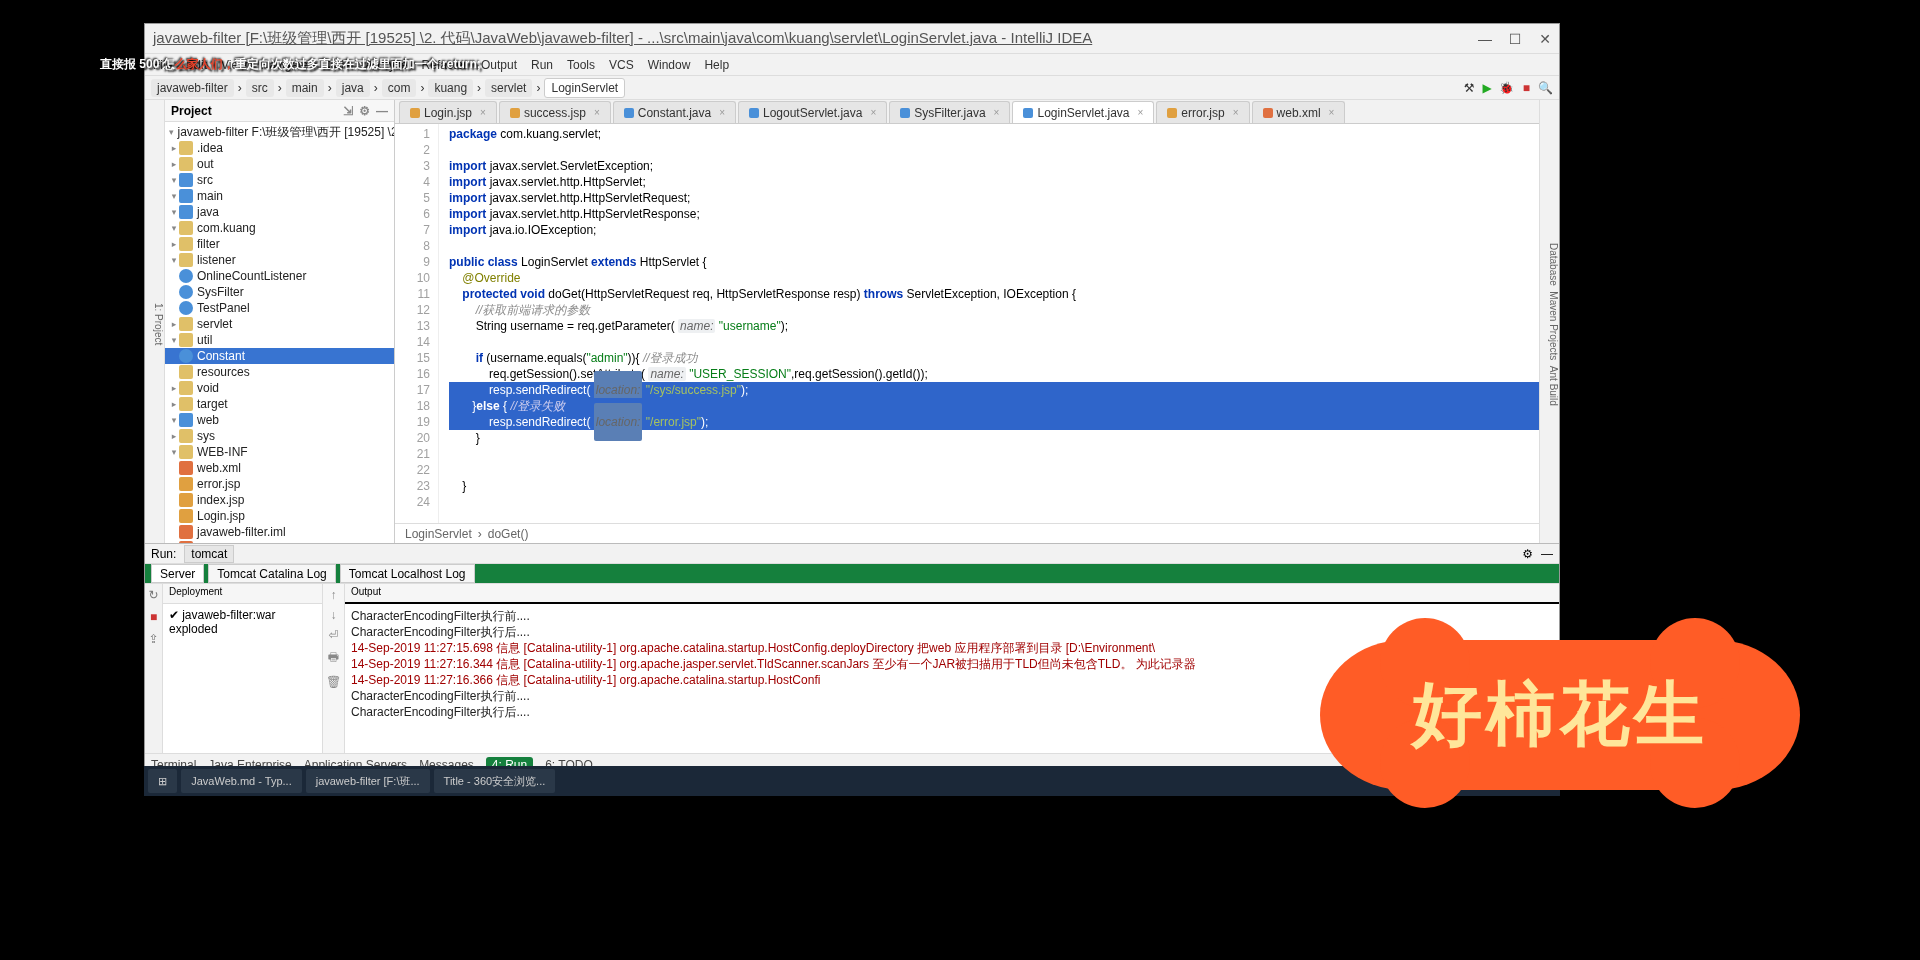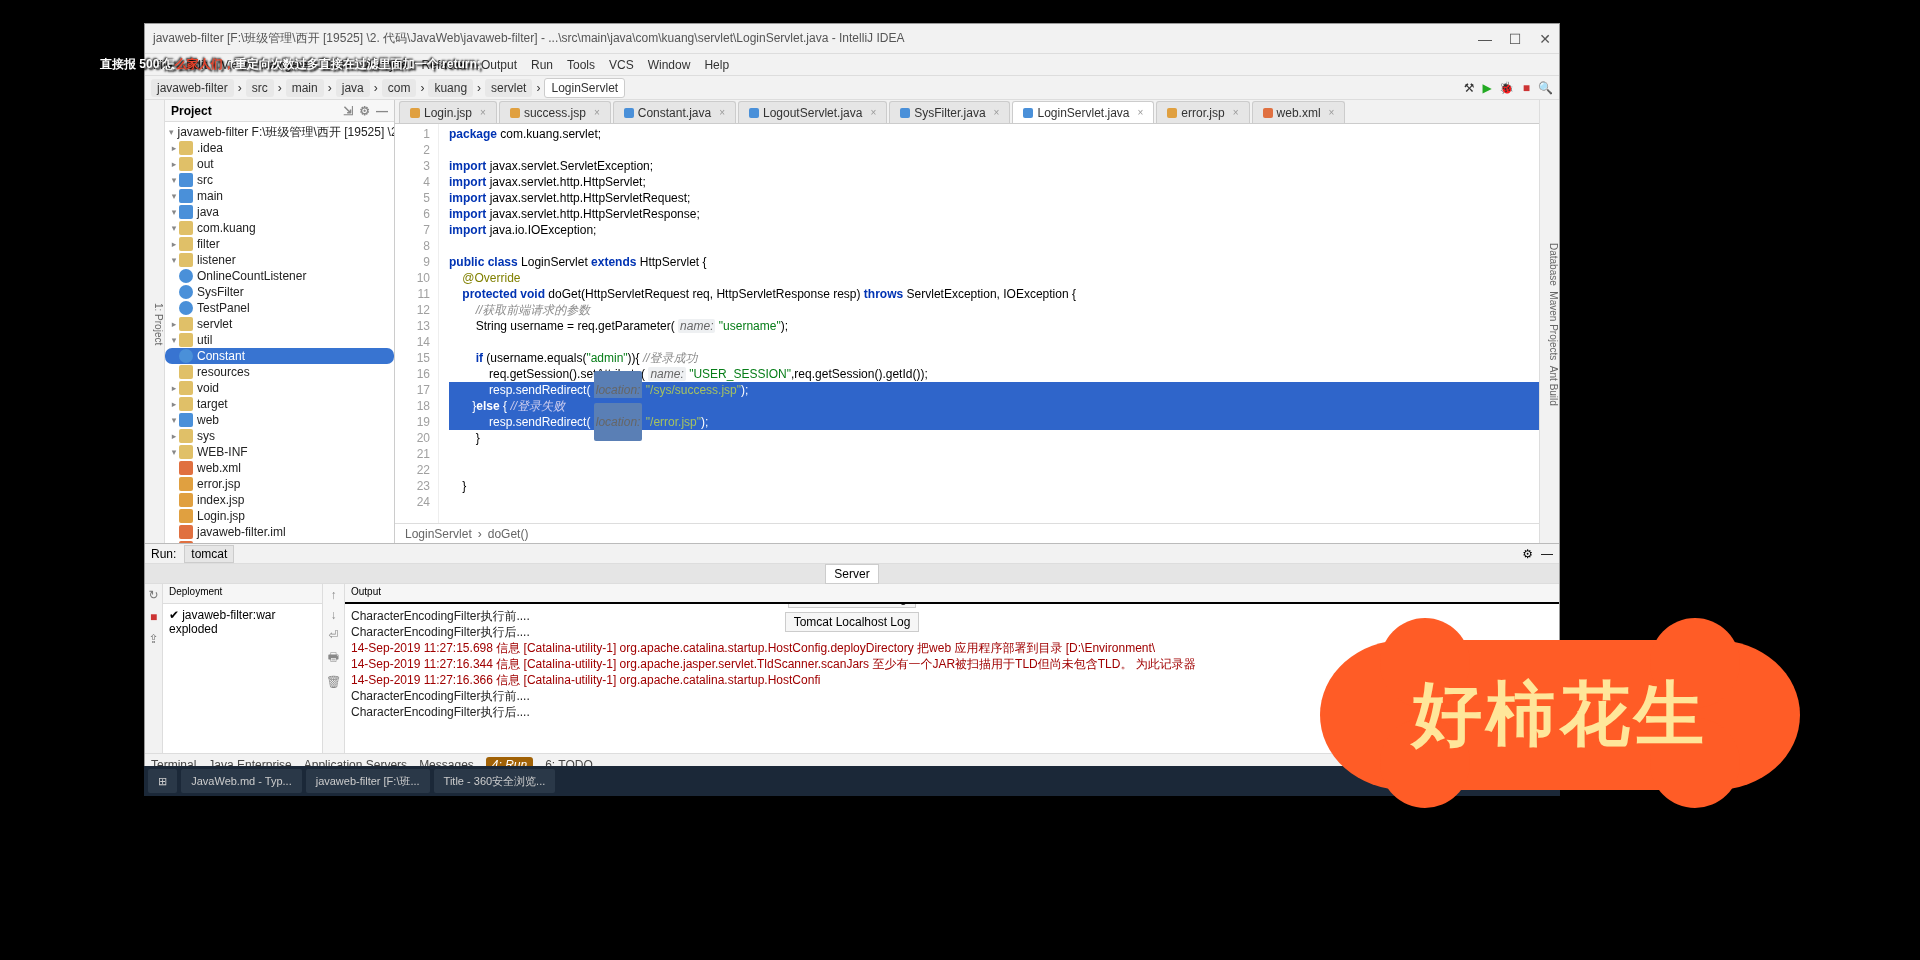--- a/index.html
+++ b/index.html
@@ -1,19 +1,19 @@
 <!DOCTYPE html>
 <html><head>
 <meta charset="utf-8">
 <style>
 * { margin:0; padding:0; box-sizing:border-box; font-family:"Segoe UI",Arial,sans-serif; font-size:12px; }
 body { background:#000; width:1920px; height:960px; position:relative; overflow:hidden; }
 .app { position:absolute; left:144px; top:23px; width:1416px; height:773px; background:#f2f2f2; display:flex; flex-direction:column; border:1px solid #999; }
 .titlebar { height:30px; background:#f2f2f2; display:flex; align-items:center; padding:0 8px; border-bottom:1px solid #ddd; }
-.titlebar .tleft { flex:1; font-size:12px; color:#555; }
+.titlebar .tleft { flex:1; font-size:15px; color:#555;text-decoration:underline; }
 .win-ctrl { display:flex; gap:18px; align-items:center; }
 .win-ctrl span { width:12px; height:12px; display:inline-flex; align-items:center; justify-content:center; color:#555; font-size:14px;}
 .menubar { height:22px; display:flex; align-items:center; padding:0 8px; gap:14px; font-size:11px; color:#333; background:#f2f2f2; border-bottom:1px solid #ddd;}
 .menubar span{ cursor:default; }
 .breadcrumb-bar { height:24px; display:flex; align-items:center; padding:0 6px; gap:4px; background:#f2f2f2; border-bottom:1px solid #ddd; font-size:11px; color:#333;}
 .crumb { padding:2px 6px; background:#e8e8e8; border-radius:3px;}
 .crumb.active { background:#fff; border:1px solid #ccc;}
 .tool-right { margin-left:auto; display:flex; gap:8px; align-items:center; }
 .main-row { flex:1; display:flex; min-height:0; }
 .sidebar-gutter { width:20px; background:#f2f2f2; border-right:1px solid #ddd; writing-mode:vertical-rl; text-align:center; font-size:10px; color:#666; padding-top:6px;}
@@ -22,21 +22,21 @@
 .pp-header .sp { margin-left:auto; display:flex; gap:6px; color:#888;}
 .tree { flex:1; overflow:auto; font-size:11px; padding:2px 0; }
 .tree .node { display:flex; align-items:center; height:16px; padding-left:4px; white-space:nowrap; color:#222;}
 .tree .ic { width:14px; height:14px; display:inline-block; margin-right:4px; }
 .ic-folder { background:#e0c068; border-radius:2px;}
 .ic-folder-b { background:#4a90d9; border-radius:2px;}
 .ic-java { background:#4a90d9; border-radius:50%;}
 .ic-xml { background:#e07040; border-radius:2px;}
 .ic-jsp { background:#e0a040; border-radius:2px;}
 .tree .arrow { width:10px; text-align:center; color:#888; font-size:9px;}
-.tree .sel { background:#3874d1; color:#fff;border-radius:7px; }
+.tree .sel { background:#3874d1; color:#fff; }
 .l0{padding-left:6px}.l1{padding-left:20px}.l2{padding-left:34px}.l3{padding-left:48px}.l4{padding-left:62px}.l5{padding-left:76px}.l6{padding-left:90px}
 .editor-area { flex:1; display:flex; flex-direction:column; background:#fff; min-width:0;}
 .tabs { height:24px; display:flex; align-items:flex-end; background:#f2f2f2; border-bottom:1px solid #ccc; padding-left:4px;}
 .tab { height:22px; padding:0 10px; display:flex; align-items:center; gap:4px; font-size:11px; background:#e6e6e6; border:1px solid #ccc; border-bottom:none; margin-right:2px; color:#333; border-radius:3px 3px 0 0;}
 .tab .tic { width:10px;height:10px; border-radius:2px;}
 .tab.active { background:#fff;}
 .tab .x { color:#999; font-size:10px; margin-left:4px;}
 .code-wrap { flex:1; display:flex; overflow:hidden; font-family:"JetBrains Mono","Consolas",monospace; font-size:13px; line-height:16px;}
 .gutter { width:44px; background:#fff; text-align:right; padding:2px 8px 2px 2px; color:#a0a0a0; border-right:1px solid #eee; user-select:none;}
 .gutter div { height:16px;}
@@ -46,34 +46,34 @@
 .an { color:#808000;}
 .str { color:#067d17;}
 .cm { color:#8c8c8c; font-style:italic;}
 .hl { background:#2f65ca; color:#fff; display:inline-block; width:100%;}
 .hl .kw{color:#fff}.hl .str{color:#a5c261}.hl .cm{color:#cce}.hl .param{background:#5a7fb5;padding:12px 2px;border-radius:2px;}
 .param { color:#666; background:#eef0f2; padding:0 2px; border-radius:2px; font-style:italic;}
 .crumbs { height:20px; border-top:1px solid #ddd; display:flex; align-items:center; padding:0 10px; font-size:11px; color:#666; gap:6px;}
 .right-gutter { width:20px; background:#f2f2f2; border-left:1px solid #ddd; writing-mode:vertical-rl; font-size:10px; color:#666; text-align:center; padding-top:6px;}
 .bottom-panel { height:210px; display:flex; flex-direction:column; border-top:1px solid #bbb; background:#fff;}
 .run-tabs { height:20px; display:flex; align-items:center; gap:8px; padding:0 6px; background:#f2f2f2; border-bottom:1px solid #ddd; font-size:11px;}
-.sub-tabs { height:20px; display:flex; align-items:center; padding:0 6px; gap:4px; border-bottom:1px solid #ddd; font-size:11px; background:#e5e5e5;flex-direction:column;}
+.sub-tabs { height:20px; display:flex; padding:0 6px; gap:4px; border-bottom:1px solid #ddd; font-size:11px; background:#15803d;}
 .sub-tab { padding:2px 8px; border:1px solid #ccc; background:#f6f6f6;}
 .sub-tab.active{ background:#fff;}
 .bottom-body { flex:1; display:flex; min-height:0;}
 .bp-left { width:160px; border-right:1px solid #ddd; display:flex; flex-direction:column;}
 .bp-left-h { height:20px; background:#f6f6f6; border-bottom:1px solid #ddd; padding:2px 6px; font-size:10px;}
 .bp-left-c { flex:1; padding:4px 6px; font-size:11px;}
 .bp-out { flex:1; display:flex; min-width:0;}
 .bp-out-g { width:22px; background:#f6f6f6; border-right:1px solid #ddd; display:flex; flex-direction:column; align-items:center; padding-top:4px; gap:6px; color:#888; font-size:12px;}
 .console { flex:1; font-family:Consolas,monospace; font-size:12px; line-height:16px; padding:4px 6px; overflow:hidden; white-space:nowrap;}
 .console .logline { color:#222;}
 .console .logline.red { color:#a00000;}
 .tool-strip { height:22px; display:flex; align-items:center; gap:12px; padding:0 6px; font-size:11px; background:#f2f2f2; border-top:1px solid #ddd; color:#444;}
-.tool-strip .runbtn { background:#a16207; color:#fff; padding:1px 6px; border-radius:3px;font-style:italic;}
+.tool-strip .runbtn { background:#15803d; color:#fff; padding:1px 6px; border-radius:3px;}
 .statusbar { height:20px; background:#f2f2f2; border-top:1px solid #ddd; display:flex; align-items:center; padding:0 8px; font-size:11px; color:#444;}
 
 .overlay-top { position:absolute; left:100px; top:32px; font-size:40px; font-weight:bold; color:#fff; text-shadow:2px 2px 2px #000, -1px -1px 2px #000; white-space:nowrap; z-index:50;}
 .overlay-top .red { color:#e7432b;}
 .sticker { position:absolute; right:120px; bottom:170px; width:480px; height:150px; background:#ff5c26; border-radius:90px 90px 90px 90px / 80px 80px 80px 80px; display:flex; align-items:center; justify-content:center; z-index:60;}
 .sticker::before,.sticker::after{ content:""; position:absolute; top:-22px; width:90px; height:90px; background:#ff5c26; border-radius:50%;}
 .sticker::before{ left:60px;} .sticker::after{ right:60px;}
 .sticker .b1,.sticker .b2{ position:absolute; bottom:-18px; width:90px; height:90px; background:#ff5c26; border-radius:50%;}
 .sticker .b1{left:60px}.sticker .b2{right:60px}
 .sticker span { color:#ffe69a; font-size:70px; font-weight:bold; font-family:"STKaiti","KaiTi",serif; z-index:2; letter-spacing:4px;}

